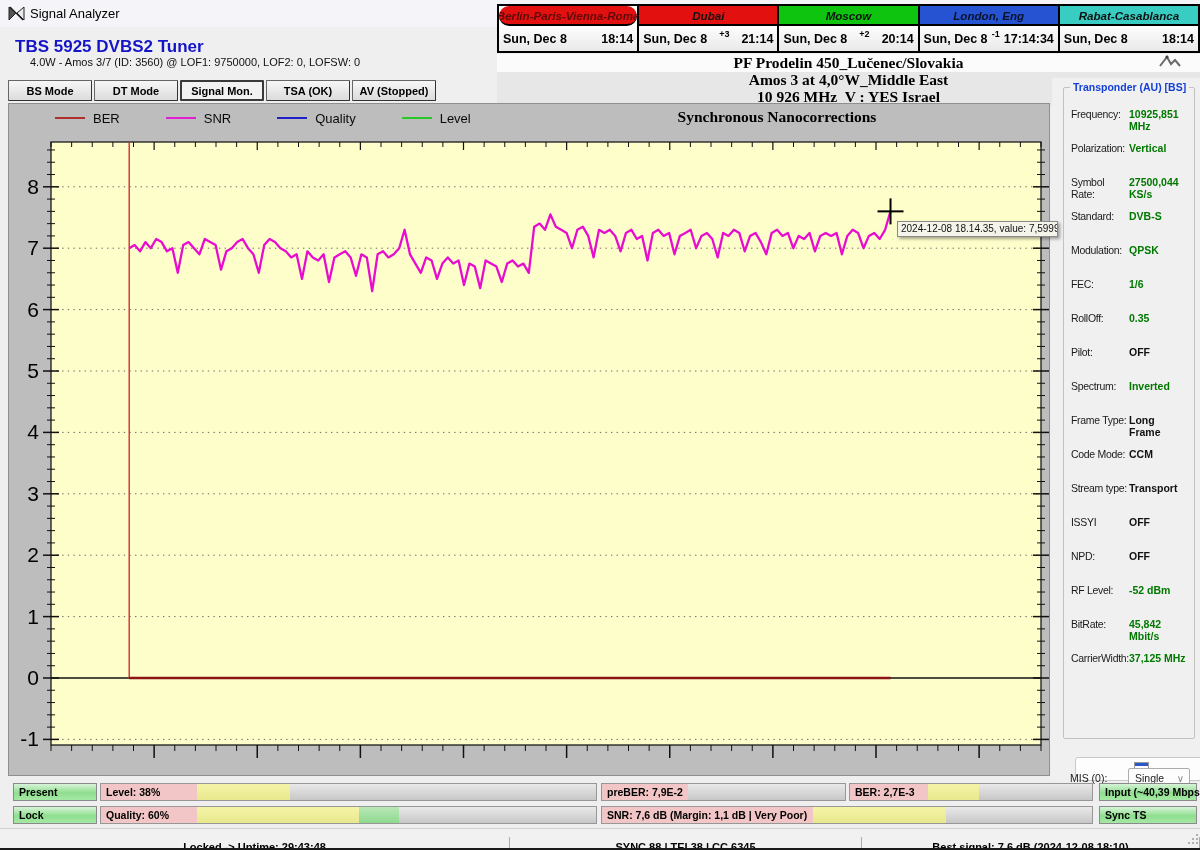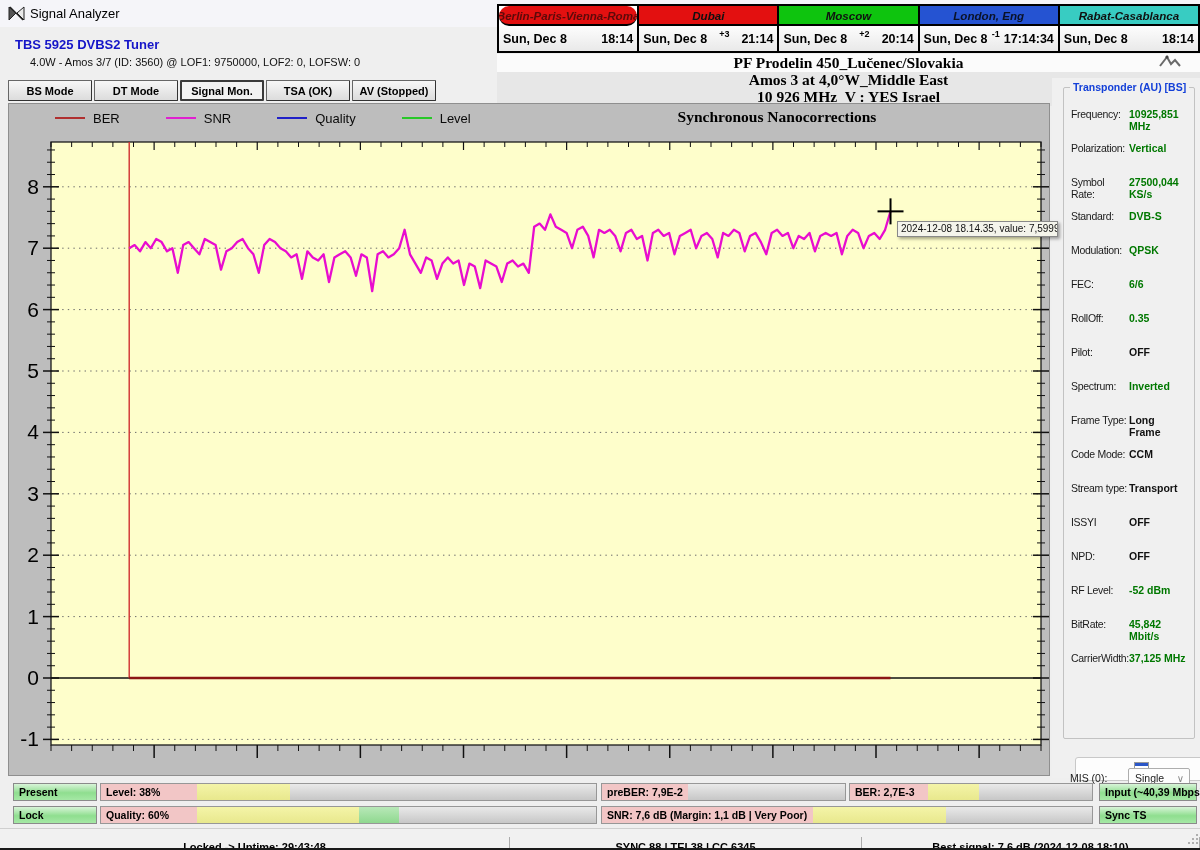--- a/index.html
+++ b/index.html
@@ -6,21 +6,21 @@
   html,body { width:1200px; height:850px; overflow:hidden; }
   body { font-family:"Liberation Sans", sans-serif; background:#EFEFEF; position:relative; }
   #app { position:absolute; inset:0; background:#EFEFEF; }
 
   
   #titlebar { position:absolute; left:0; top:0; width:1200px; height:27px; background:#F5F5F9; }
   #titlebar .t { position:absolute; left:30px; top:6px; font-size:13px; color:#000; }
   #app-icon { position:absolute; left:8px; top:5px; width:17px; height:17px; }
 
   
-  #tuner-name { position:absolute; left:15px; top:37px; font-size:13px; font-weight:bold; color:#1515C8; }
+  #tuner-name { position:absolute; left:15px; top:37px; font-size:17px; font-weight:bold; color:#1515C8; }
   #tuner-config { position:absolute; left:30px; top:56px; font-size:11px; color:#111; }
 
   
   #clocks { position:absolute; left:497px; top:4px; width:703px; height:49px; display:flex; border:2px solid #000; background:#fff; }
   .clock { flex:1 1 0; display:flex; flex-direction:column; border-right:2px solid #000; min-width:0; }
   .clock:last-child { border-right:none; }
   .clock-h { height:20px; display:flex; align-items:center; justify-content:center; font-style:italic; font-weight:bold; font-size:11.6px; border-bottom:2px solid #000; white-space:nowrap; overflow:hidden; }
   .clock-b { flex:1; display:flex; align-items:center; background:linear-gradient(#FDFDFD,#E9E9E9); padding:4px 4px; font-weight:bold; font-size:12.5px; color:#000; white-space:nowrap; }
   .clock-b .d { flex:0 0 auto; }
   .clock-b .o { flex:1; text-align:center; font-size:9px; position:relative; top:-5px; }
@@ -421,21 +421,21 @@
           <div class="tp-row" style="top: 122px;">
             <span class="lbl">Standard:</span>
             <span class="val green">DVB-S</span>
           </div>
           <div class="tp-row" style="top: 156px;">
             <span class="lbl">Modulation:</span>
             <span class="val green">QPSK</span>
           </div>
           <div class="tp-row" style="top: 190px;">
             <span class="lbl">FEC:</span>
-            <span class="val green">6/6</span>
+            <span class="val green">1/6</span>
           </div>
           <div class="tp-row" style="top: 224px;">
             <span class="lbl">RollOff:</span>
             <span class="val green">0.35</span>
           </div>
           <div class="tp-row" style="top: 258px;">
             <span class="lbl">Pilot:</span>
             <span class="val">OFF</span>
           </div>
           <div class="tp-row" style="top: 292px;">

